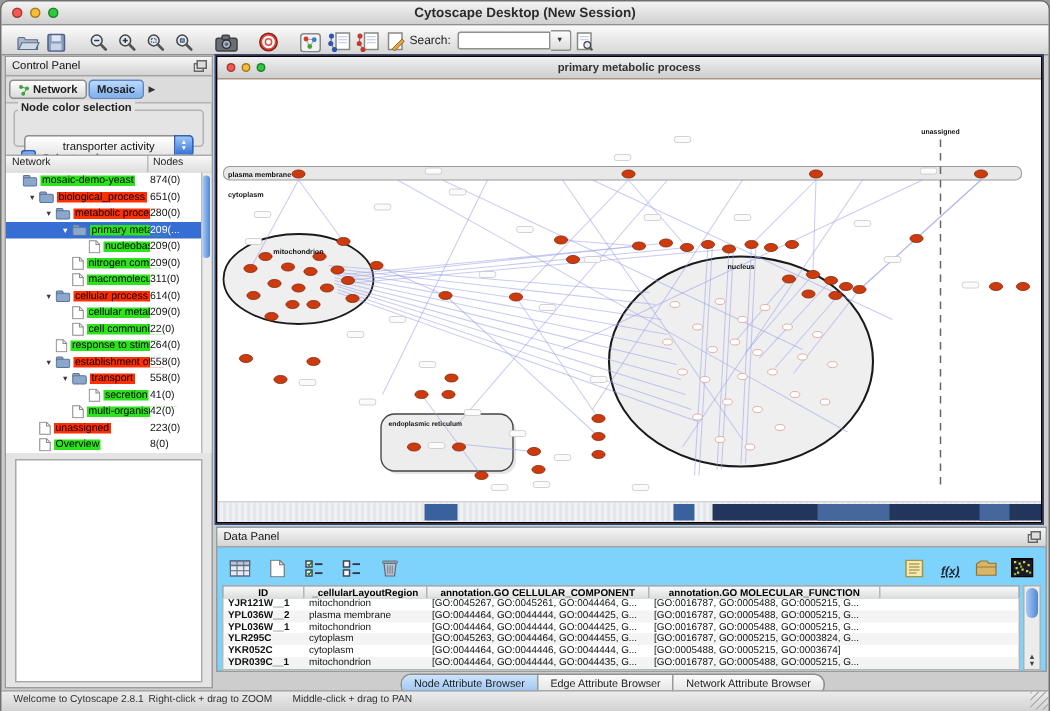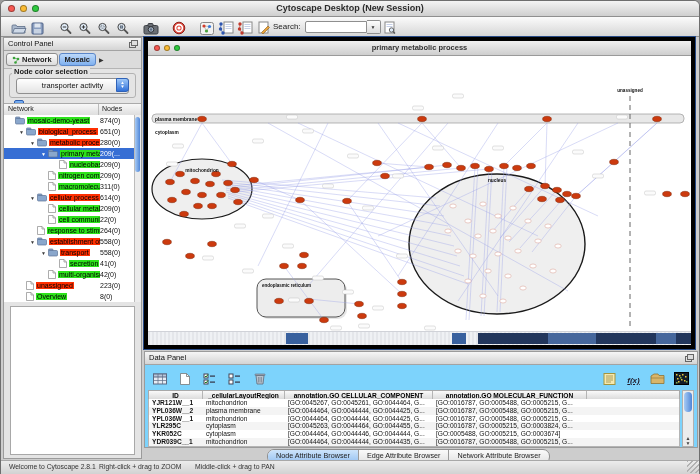--- a/index.html
+++ b/index.html
@@ -26,21 +26,21 @@
   .phead{height:12px;background:linear-gradient(#f6f6f6,#d4d4d4);border-bottom:1px solid #a3a3a3;
     font-size:7.5px;line-height:12px;padding-left:4px;color:#111;position:relative;}
   .floatic{position:absolute;right:3px;top:2px;width:9px;height:8px;}
   .cptabs{height:17px;display:flex;align-items:center;padding:0 2px;gap:1px;background:#dcdcdc;border-bottom:1px solid #b5b5b5;}
   .tab{height:13px;line-height:12px;font-size:7.5px;font-weight:bold;color:#222;border:1px solid #8d8d8d;
     background:linear-gradient(#fcfcfc,#dcdcdc);padding:0 5px;border-radius:3px;display:flex;align-items:center;gap:2px;box-sizing:border-box;}
   .tab.sel{background:linear-gradient(#bcd9fa,#7fb0ef);border-color:#5b87c9;}
   .tabarrow{margin-left:2px;font-size:6px;color:#333;}
   .groupbox{position:absolute;left:5px;right:5px;top:35px;height:23px;border:1px solid #b2b2b2;border-radius:3px;}
   .grouplabel{position:absolute;left:8px;top:29px;font-size:7.5px;font-weight:bold;color:#222;background:#e4e4e4;padding:0 2px;z-index:2;}
-  .dropdown{position:absolute;left:6px;right:6px;top:4px;height:14px;border:1px solid #8f8f8f;border-radius:3px;
+  .dropdown{position:absolute;left:6px;right:6px;top:16px;height:14px;border:1px solid #8f8f8f;border-radius:3px;
     background:linear-gradient(#ffffff,#e3e3e3);font-size:7.5px;line-height:13px;text-align:center;color:#111;}
   .stepper{position:absolute;right:-1px;top:-1px;width:13px;height:14px;border-radius:0 3px 3px 0;
     background:linear-gradient(#9dc7f8,#3272d9);border:1px solid #2f62b8;display:flex;flex-direction:column;
     align-items:center;justify-content:center;color:#fff;font-size:4.5px;line-height:4px;box-sizing:border-box;}
   .checkrow{position:absolute;left:10px;top:62px;display:flex;align-items:center;gap:4px;}
   .checkbox{width:10px;height:10px;border-radius:2px;background:linear-gradient(#7db4f4,#2e6fd9);border:1px solid #2a5cb0;
     color:#fff;font-size:8px;line-height:9px;text-align:center;box-sizing:border-box;}
   .checklabel{font-size:7.5px;font-weight:bold;color:#111;}
   .theader{position:absolute;left:0;right:0;top:65px;height:11px;background:linear-gradient(#f8f8f8,#dedede);
     border-top:1px solid #aaa;border-bottom:1px solid #aaa;font-size:7px;color:#222;line-height:10px;}
@@ -56,21 +56,21 @@
   .tlab{margin-left:2px;padding:0 1px;color:#000;}
   .tlab.green{background:#2de31b;}
   .tlab.red{background:#ff2f00;}
   .tcount{position:absolute;left:96px;width:40px;background:#fff;z-index:2;font-size:7px;color:#111;}
   .trow.sel{background:#366ed4;}
   .trow.sel .tcount{background:#366ed4;color:#fff;}
   .treescroll{position:absolute;right:0;top:77px;width:7px;height:187px;background:#ececec;border-left:1px solid #bbb;box-sizing:border-box;}
   .treethumb{position:absolute;left:0;top:2px;width:5px;height:55px;border-radius:3px;background:linear-gradient(90deg,#a8cbf4,#4f86d8);}
   .birdseye{position:absolute;left:6px;right:6px;top:268px;bottom:3px;background:#fff;border:1px solid #a8a8a8;}
   
-  .netwin{position:absolute;left:143px;top:36px;width:551px;height:312px;border:4px solid #000000;
+  .netwin{position:absolute;left:143px;top:36px;width:551px;height:312px;border:1px solid #000000;
     box-shadow:0 0 0 1px #274a86;background:#f97316;box-sizing:border-box;}
   .ntitle{height:14px;background:linear-gradient(#f0f0f0,#cecece);border-bottom:1px solid #9a9a9a;position:relative;}
   .ntitle .nt{display:block;text-align:center;font-size:7.5px;font-weight:bold;color:#333;line-height:14px;}
   .nlights{position:absolute;left:6px;top:4px;display:flex;gap:4px;}
   .nlight{width:6px;height:6px;border-radius:50%;border:0.5px solid rgba(0,0,0,.35);box-sizing:border-box;}
   .ncanvas{position:absolute;left:0;top:15px;right:0;bottom:0;background:#fff;overflow:hidden;}
   #netsvg{position:absolute;left:0;top:0;}
   #netsvg text{font-family:"Liberation Sans","DejaVu Sans",sans-serif;font-weight:bold;fill:#111;}
   .band{position:absolute;left:0;right:0;bottom:0;height:13px;border-top:1px solid #d0d2d8;
     background:repeating-linear-gradient(90deg,#e4e6ea 0 2px,#eff1f4 2px 4px);}

